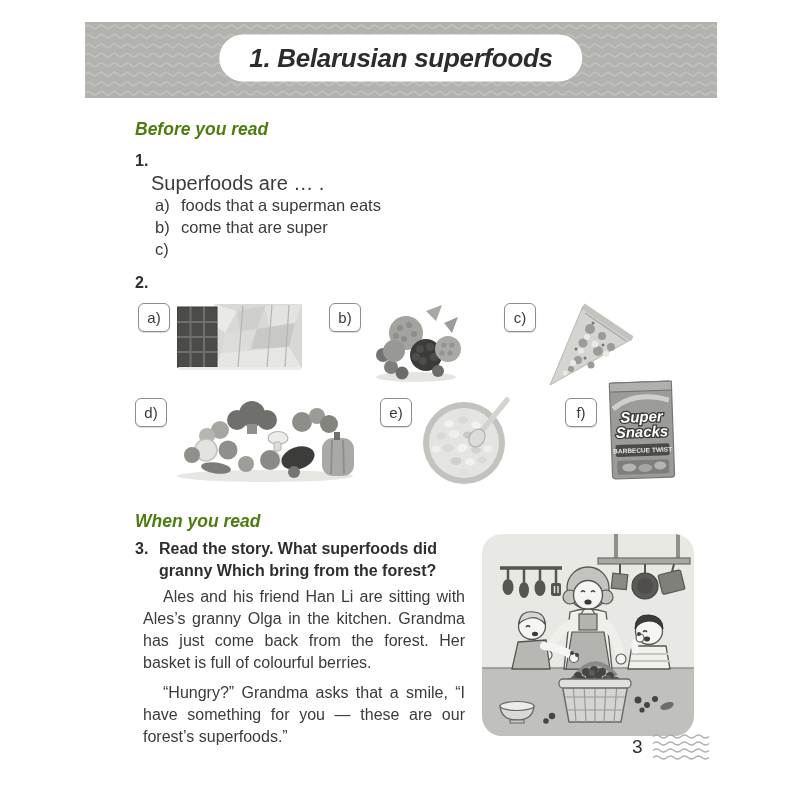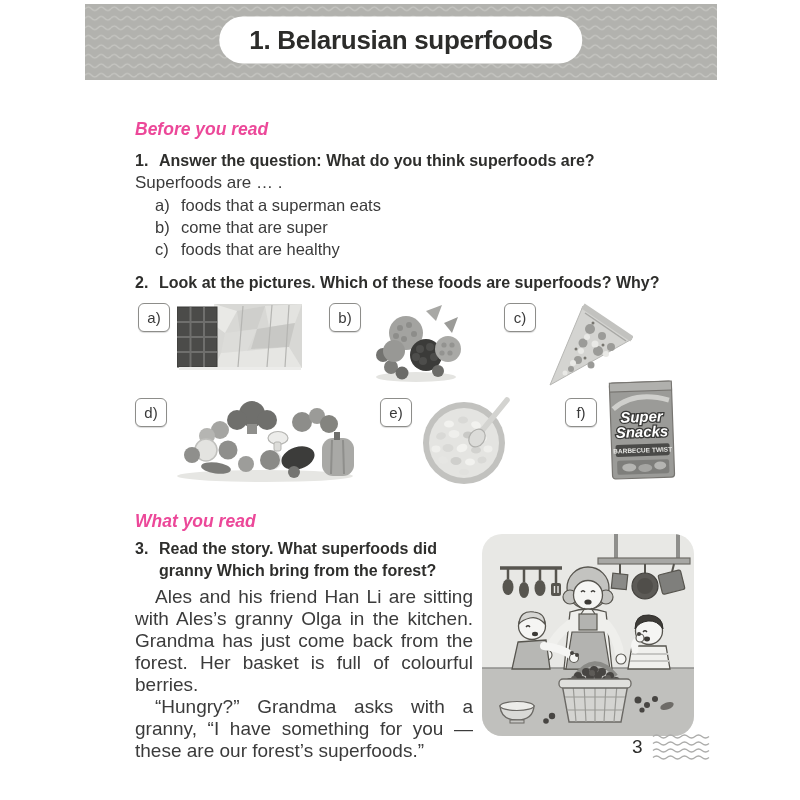--- a/index.html
+++ b/index.html
@@ -1,33 +1,33 @@
 <!DOCTYPE html>
 <html><head>
 <meta charset="utf-8">
 <style>
   html,body { margin:0; padding:0; }
   body {
     width:800px; height:800px; position:relative; background:#ffffff;
     font-family:"Liberation Sans", sans-serif; color:#3b3b3b; overflow:hidden;
   }
   
-  .banner { position:absolute; left:85px; top:4px; width:632px; height:72px; }
+  .banner { position:absolute; left:85px; top:22px; width:632px; height:72px;font-style:italic; }
   .banner svg.wave-bg { position:absolute; left:0; top:0; }
   .pill {
     position:absolute; left:50%; top:50%; transform:translate(-50%,-50%);
     background:#ffffff; border-radius:26px; padding:8px 30px;
     font-size:26px; font-weight:bold; color:#2c2c2a; letter-spacing:-0.3px; white-space:nowrap;
   }
   
   .content { position:absolute; left:135px; top:118px; width:582px; }
-  .sec-heading { font-style:italic; font-weight:bold; font-size:17.5px; line-height:22px; color:#ec4899; }
+  .sec-heading { font-style:italic; font-weight:bold; font-size:17.5px; line-height:22px; color:#4d7c0f; }
   .qline { display:flex; font-weight:bold; font-size:16px; line-height:22px; color:#2e2e2c; margin-top:10px; }
   .qline .qnum { width:24px; flex:none; }
-  .stem { font-size:17px; line-height:22px; }
+  .stem { font-size:20px; line-height:22px;margin-left:16px; }
   .options { margin-left:20px; }
   .option { display:flex; font-size:16.5px; line-height:22px; }
   .option .optlabel { width:26px; flex:none; }
   
   .pic-row { display:flex; align-items:flex-start; }
   .row1 { margin-top:9px; min-height:85px; }
   .row2 { margin-top:3px; min-height:104px; }
   .pic-cell { display:flex; align-items:flex-start; gap:7px; }
   .pic-label {
     width:30px; height:27px; border:1.5px solid #8d8d8a; border-radius:6px; background:#fff;
@@ -35,21 +35,21 @@
     font-size:15px; color:#3a3a3a; flex:none; box-shadow:0 1px 1px rgba(0,0,0,0.15);
   }
   .cell-a { margin-left:3px; }  .cell-b { margin-left:26px; } .cell-c { margin-left:40px; }
   .cell-d { margin-left:0; }    .cell-e { margin-left:24px; } .cell-f { margin-left:54px; }
   .cell-f svg { margin-top:-14px; }
   .row2 .pic-label { margin-top:6px; }
   
   .when-heading { margin-top:14px; }
   .story-section { margin-top:6px; display:flex; }
   .story-col { width:338px; flex:none; }
-  .story-p { font-size:19px; line-height:22px; text-align:justify; text-indent:20px; margin:0; }
+  .story-p { font-size:16px; line-height:22px; text-align:justify; text-indent:20px; margin:8px; }
   .story-p.first { margin-top:4px; }
   .illustration { margin-left:9px; margin-top:-4px; }
   
   .footer { position:absolute; left:632px; top:733px; display:flex; align-items:center; gap:9px; }
   .page-num { font-size:19px; color:#2e2e2c; }
 </style>
 </head>
 <body>
 
 <div class="banner">
@@ -64,43 +64,40 @@
   </svg>
   <div class="pill">1. Belarusian superfoods</div>
 </div>
 
 <div class="content">
 
   <div class="sec-heading">Before you read</div>
 
   <div class="qline">
     <span class="qnum">1.</span>
-    <span>Answer the question: What do you think superfoods are?</span>
   </div>
 
   <div class="stem">Superfoods are … .</div>
 
   <div class="options">
     <div class="option">
       <span class="optlabel">a)</span>
       <span>foods that a superman eats</span>
     </div>
     <div class="option">
       <span class="optlabel">b)</span>
       <span>come that are super</span>
     </div>
     <div class="option">
       <span class="optlabel">c)</span>
-      <span>foods that are healthy</span>
     </div>
   </div>
 
   <div class="qline" style="margin-top:12px;">
     <span class="qnum">2.</span>
-    <span>Look at the pictures. Which of these foods are superfoods? Why?</span>
   </div>
 
   <div class="pic-row row1">
     <div class="pic-cell cell-a">
       <div class="pic-label">a)</div>
       <svg width="126" height="68" viewBox="0 0 126 68">
         <rect x="37" y="1" width="88" height="64" fill="#d8d8d5"></rect>
         <polygon points="37,1 60,8 48,30 37,22" fill="#e9e9e6"></polygon>
         <polygon points="60,8 88,3 80,26 63,28" fill="#cfcfcc"></polygon>
         <polygon points="88,3 125,1 118,20 92,24" fill="#e3e3e0"></polygon>
@@ -243,30 +240,30 @@
           <text x="38" y="74.5" text-anchor="middle" font-family="Liberation Sans, sans-serif" font-size="6.5" font-weight="bold" fill="#e8e8e5">BARBECUE TWIST</text>
           <rect x="12" y="82" width="52" height="14" rx="2" fill="#7e7e7b"></rect>
           <ellipse cx="24" cy="89" rx="7" ry="4" fill="#b5b5b2"></ellipse>
           <ellipse cx="40" cy="90" rx="7" ry="4" fill="#a5a5a2"></ellipse>
           <ellipse cx="55" cy="88" rx="6" ry="4" fill="#b5b5b2"></ellipse>
         </g>
       </svg>
     </div>
   </div>
 
-  <div class="sec-heading when-heading">What you read</div>
+  <div class="sec-heading when-heading">When you read</div>
 
   <div class="story-section">
     <div class="story-col">
       <div class="qline" style="margin-top:0;">
         <span class="qnum">3.</span>
         <span>Read the story. What superfoods did granny Which bring from the forest?</span>
       </div>
       <p class="story-p first">Ales and his friend Han Li are sitting with Ales’s granny Olga in the kitchen. Grandma has just come back from the forest. Her basket is full of colourful berries.</p>
-      <p class="story-p">“Hungry?” Grandma asks with a granny, “I have something for you — these are our forest’s superfoods.”</p>
+      <p class="story-p">“Hungry?” Grandma asks that a smile, “I have something for you — these are our forest’s superfoods.”</p>
     </div>
 
     <div class="illustration">
       <svg width="212" height="202" viewBox="0 0 212 202">
         <defs>
             <clipPath id="illoClip">
               <rect x="0" y="0" width="212" height="202" rx="20"></rect>
             </clipPath>
           </defs>
         <g clip-path="url(#illoClip)">

